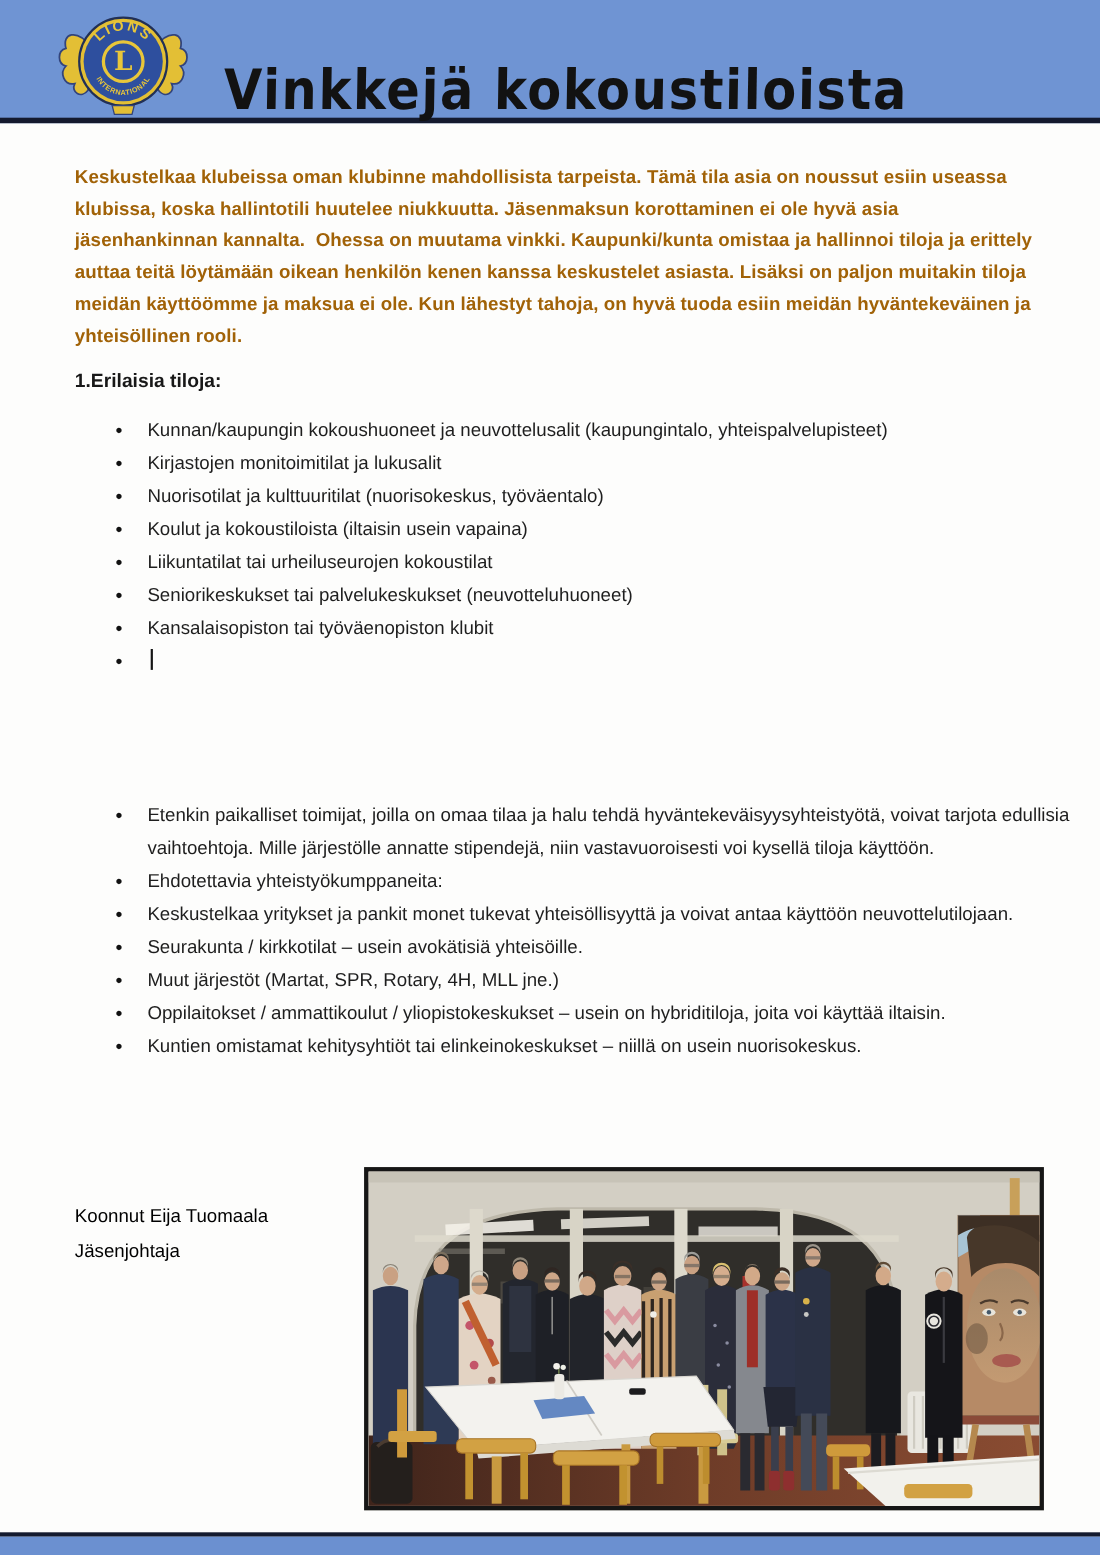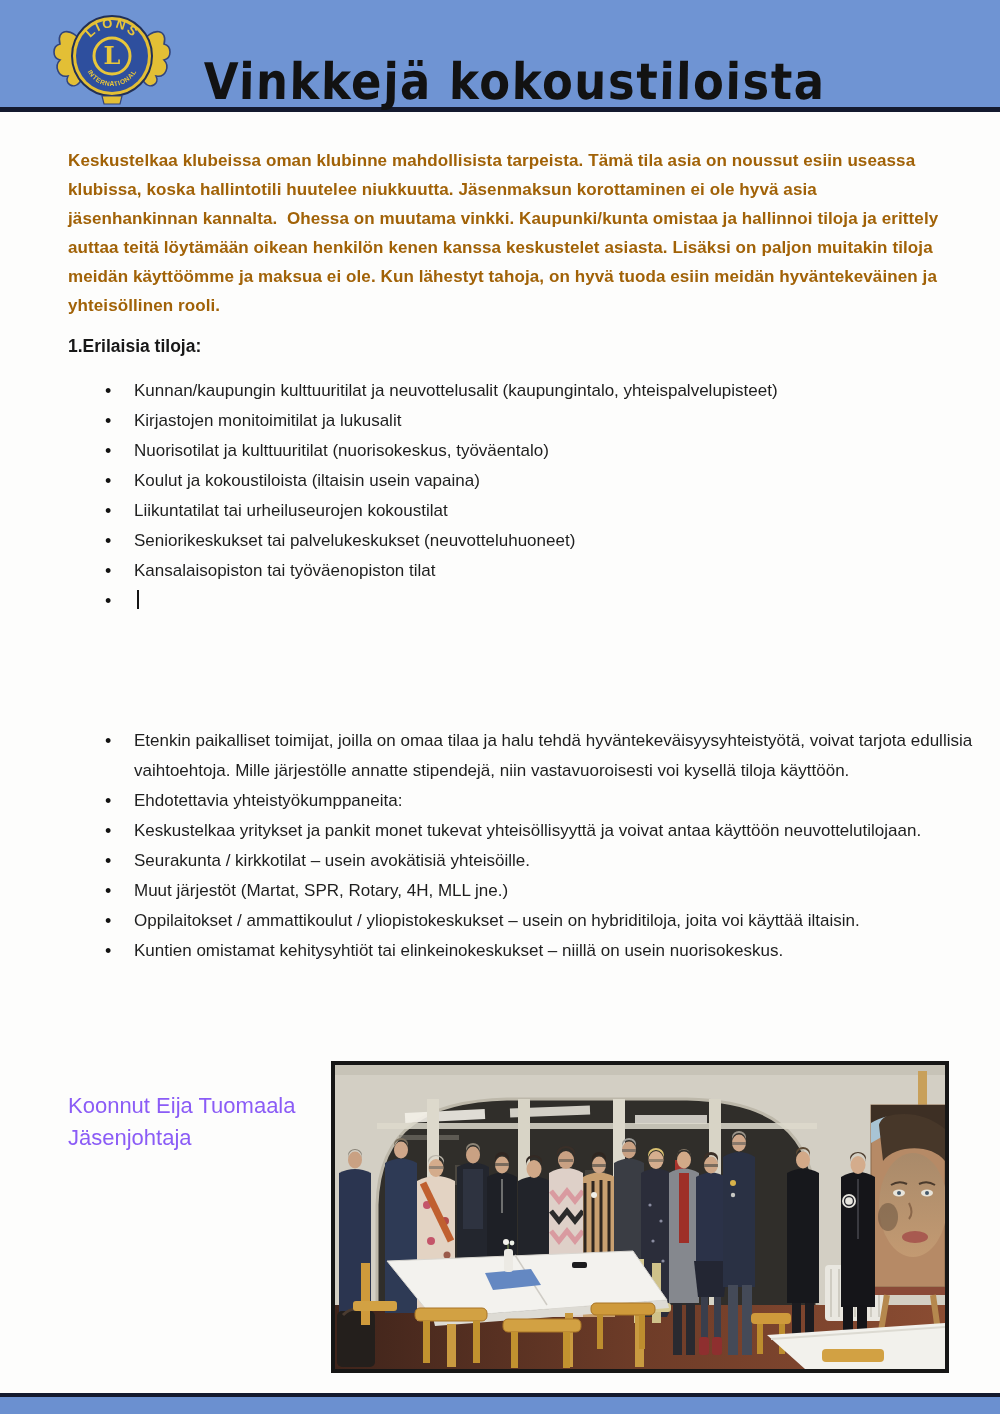--- a/index.html
+++ b/index.html
@@ -42,21 +42,21 @@
     content:"\2022";position:absolute;left:-29px;top:0;
     font-size:18px;color:#111;
   }
   .caret{
     display:inline-block;width:2px;height:19px;background:#151515;
     vertical-align:-3px;margin-left:3px;
   }
   
   .credits{
     position:absolute;left:68px;top:1090px;
-    font-size:22px;line-height:32px;color:#8b5cf6;font-weight:400;
+    font-size:17px;line-height:32px;color:#000000;font-weight:400;
   }
   
   .photo{
     position:absolute;left:331px;top:1061px;width:618px;height:312px;
     border:4px solid #161616;box-sizing:border-box;background:#d3cfc4;
   }
   .photo svg{display:block;width:100%;height:100%;}
   
   .footer-rule{position:absolute;left:0;bottom:17px;width:100%;height:4px;background:#141a2e;}
   .footer-bar{position:absolute;left:0;bottom:0;width:100%;height:17px;background:#6b90d0;}
@@ -90,27 +90,27 @@
       <text y="8" font-family="DejaVu Serif,serif" font-size="24" font-weight="bold" fill="#e8c63a" text-anchor="middle">L</text>
       <path d="M-10,40 L10,40 L8,48 L-8,48 Z" fill="#e3bf35" stroke="#32447c" stroke-width="1.2"></path>
     </svg>
     <h1 class="title">Vinkkejä kokoustiloista</h1>
   </div>
 
   <p class="intro">Keskustelkaa klubeissa oman klubinne mahdollisista tarpeista. Tämä tila asia on noussut esiin useassa klubissa, koska hallintotili huutelee niukkuutta. Jäsenmaksun korottaminen ei ole hyvä asia jäsenhankinnan kannalta.&nbsp; Ohessa on muutama vinkki. Kaupunki/kunta omistaa ja hallinnoi tiloja ja erittely auttaa teitä löytämään oikean henkilön kenen kanssa keskustelet asiasta. Lisäksi on paljon muitakin tiloja meidän käyttöömme ja maksua ei ole. Kun lähestyt tahoja, on hyvä tuoda esiin meidän hyväntekeväinen ja yhteisöllinen rooli.</p>
 
   <h2 id="h-sec1" class="sec-heading">1.Erilaisia tiloja:</h2>
   <ul id="list1" class="blist">
-    <li><span>Kunnan/kaupungin kulttuuritilat ja neuvottelusalit (kaupungintalo, yhteispalvelupisteet)</span></li>
+    <li><span>Kunnan/kaupungin kokoushuoneet ja neuvottelusalit (kaupungintalo, yhteispalvelupisteet)</span></li>
     <li><span>Kirjastojen monitoimitilat ja lukusalit</span></li>
     <li><span>Nuorisotilat ja kulttuuritilat (nuorisokeskus, työväentalo)</span></li>
     <li><span>Koulut ja kokoustiloista (iltaisin usein vapaina)</span></li>
     <li><span>Liikuntatilat tai urheiluseurojen kokoustilat</span></li>
     <li><span>Seniorikeskukset tai palvelukeskukset (neuvotteluhuoneet)</span></li>
-    <li><span>Kansalaisopiston tai työväenopiston tilat</span></li>
+    <li><span>Kansalaisopiston tai työväenopiston klubit</span></li>
     <li><span class="caret"></span></li>
   </ul>
 
   <ul id="list2" class="blist">
     <li><span>Etenkin paikalliset toimijat, joilla on omaa tilaa ja halu tehdä hyväntekeväisyysyhteistyötä, voivat tarjota edullisia vaihtoehtoja. Mille järjestölle annatte stipendejä, niin vastavuoroisesti voi kysellä tiloja käyttöön.</span></li>
     <li><span>Ehdotettavia yhteistyökumppaneita:</span></li>
     <li><span>Keskustelkaa yritykset ja pankit monet tukevat yhteisöllisyyttä ja voivat antaa käyttöön neuvottelutilojaan.</span></li>
     <li><span>Seurakunta / kirkkotilat – usein avokätisiä yhteisöille.</span></li>
     <li><span>Muut järjestöt (Martat, SPR, Rotary, 4H, MLL jne.)</span></li>
     <li><span>Oppilaitokset / ammattikoulut / yliopistokeskukset – usein on hybriditiloja, joita voi käyttää iltaisin.</span></li>

